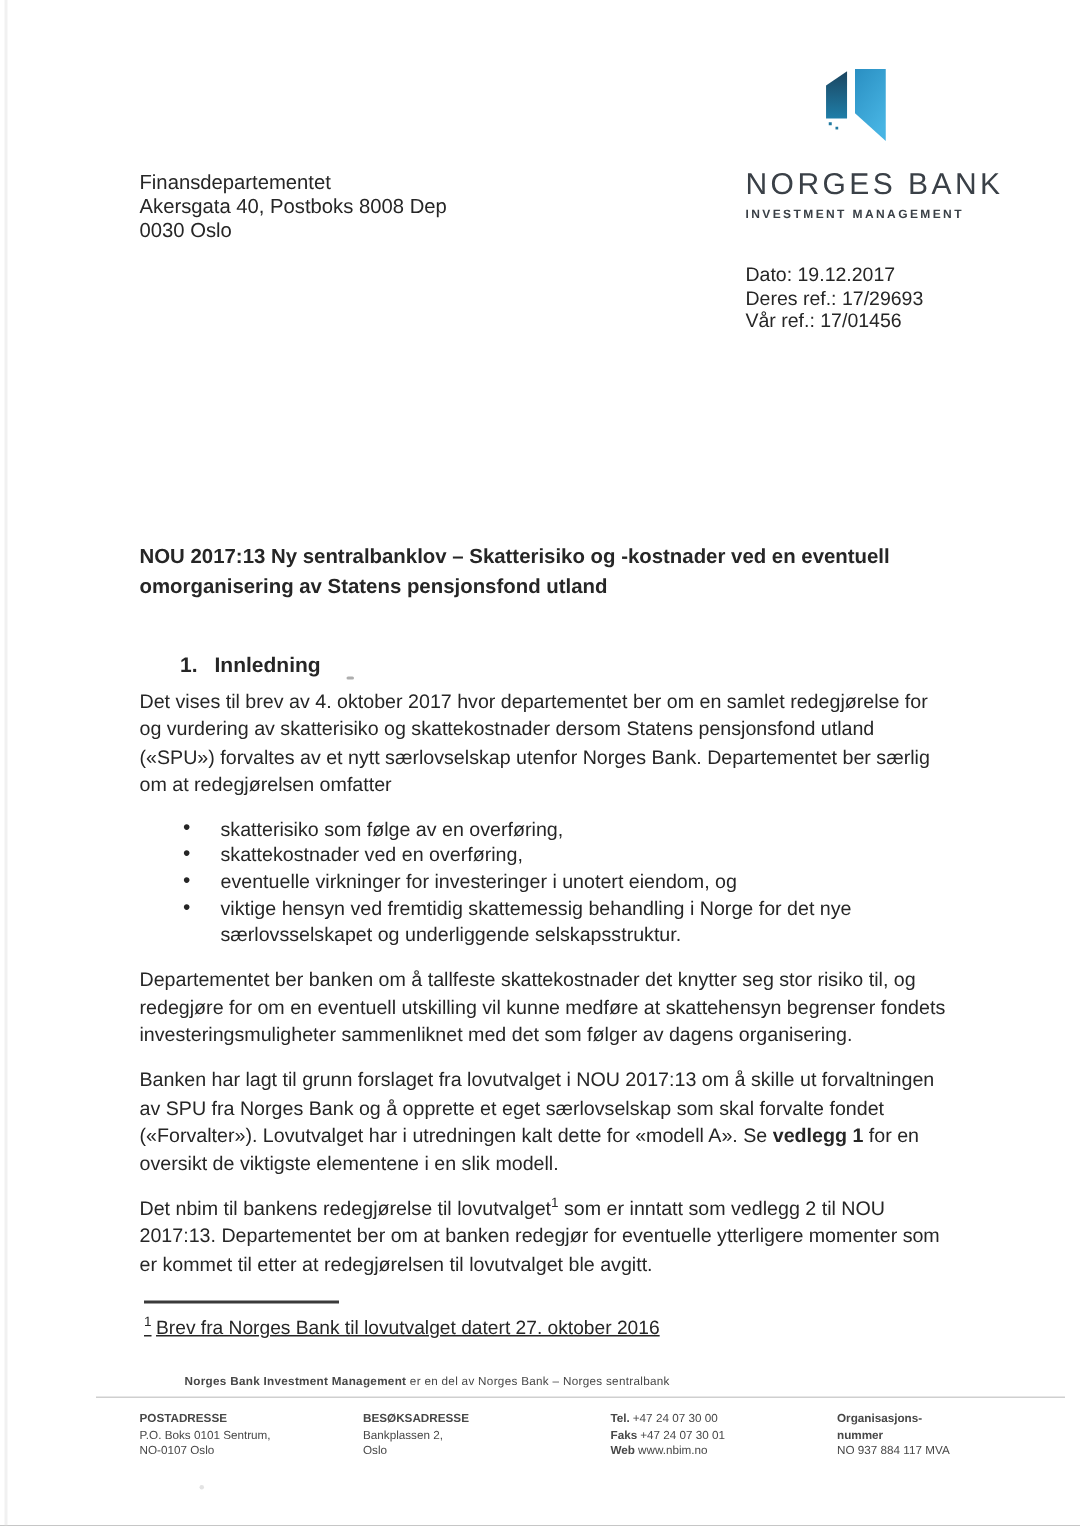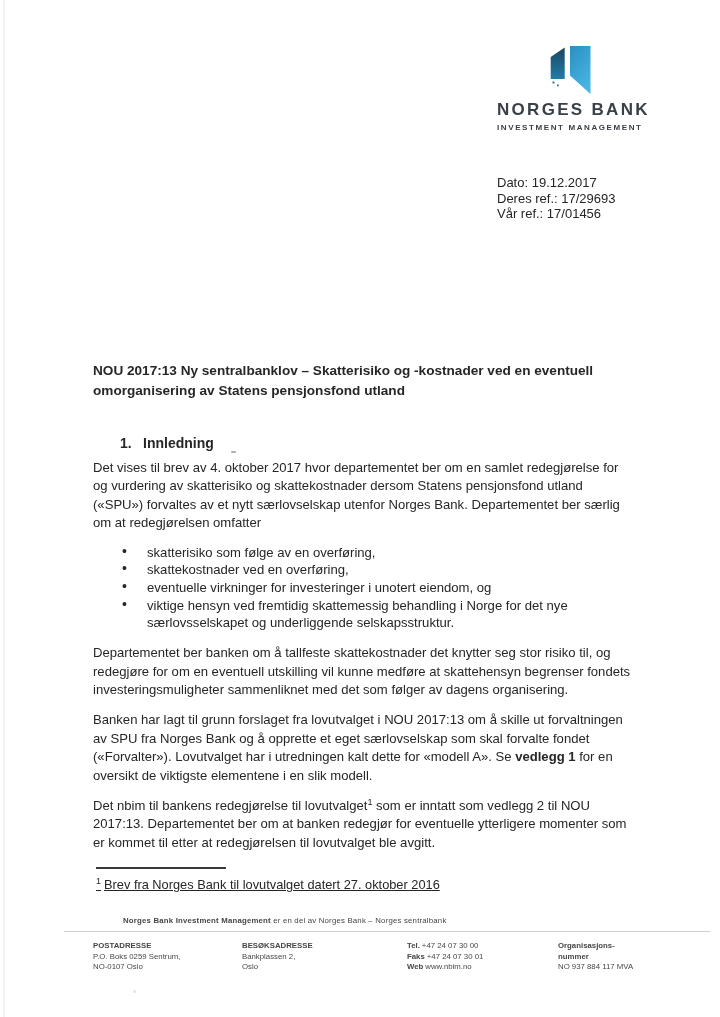--- a/index.html
+++ b/index.html
@@ -11,21 +11,21 @@
   }
   
   .scan-edge{position:absolute;left:3px;top:0;width:2px;height:100%;background:#f1f1f1;}
   .speck-1{position:absolute;left:231px;top:451px;width:5px;height:2px;background:#aeaeae;border-radius:1px;}
   .speck-2{position:absolute;left:133px;top:990px;width:3px;height:3px;background:#e3e3e3;border-radius:50%;}
 
   
   .recipient{position:absolute;left:93px;top:114px;font-size:13.5px;line-height:16px;}
   .logo{position:absolute;left:497px;top:46px;width:150px;}
   .logo-mark{display:block;margin-left:53px;}
-  .logo-name{font-size:17px;letter-spacing:2.3px;color:#3a4047;margin-top:5px;white-space:nowrap;font-weight:bold;}
+  .logo-name{font-size:20px;letter-spacing:2.3px;color:#3a4047;margin-top:17px;white-space:nowrap;}
   .logo-sub{font-size:8px;font-weight:bold;letter-spacing:1.6px;color:#3a4047;margin-top:3px;white-space:nowrap;}
   .refs{position:absolute;left:497px;top:175px;font-size:13px;line-height:15.5px;}
 
   
   .subject{position:absolute;left:93px;top:361px;font-size:13.6px;font-weight:bold;line-height:20px;white-space:pre-line;}
   .section{position:absolute;left:120px;top:435px;font-size:14px;font-weight:bold;}
   .section .num{display:inline-block;width:23px;}
 
   
   .content{position:absolute;left:93px;top:459px;font-size:13.1px;line-height:18.4px;}
@@ -53,20 +53,25 @@
 </style>
 </head>
 <body>
 
 <div class="page">
 
   <div class="scan-edge"></div>
   <div class="speck-1"></div>
   <div class="speck-2"></div>
 
+  <div class="recipient">
+    <div>Finansdepartementet</div>
+    <div>Akersgata 40, Postboks 8008 Dep</div>
+    <div>0030 Oslo</div>
+  </div>
 
   <div class="logo">
     <svg class="logo-mark" width="41" height="49" viewBox="0 0 41 49" xmlns="http://www.w3.org/2000/svg">
       <defs>
         <linearGradient id="gDark" x1="0" y1="0" x2="0" y2="1">
           <stop offset="0" stop-color="#1b4560"></stop>
           <stop offset="1" stop-color="#1f7ea8"></stop>
         </linearGradient>
         <linearGradient id="gLight" x1="0" y1="0" x2="0.55" y2="1">
           <stop offset="0" stop-color="#2a8fc2"></stop>
@@ -130,21 +135,21 @@
 
   <div class="affiliation">
     <b>Norges Bank Investment Management</b><span> er en del av Norges Bank – Norges sentralbank</span>
   </div>
 
   <div class="fdivider"></div>
 
   <div class="fcols">
     <div class="fcol fcol-1">
       <div class="lbl">POSTADRESSE</div>
-      <div>P.O. Boks 0259 Sentrum,</div>
+      <div>P.O. Boks 0101 Sentrum,</div>
       <div>NO-0107 Oslo</div>
     </div>
     <div class="fcol fcol-2">
       <div class="lbl">BESØKSADRESSE</div>
       <div>Bankplassen 2,</div>
       <div>Oslo</div>
     </div>
     <div class="fcol fcol-3">
       <div><b>Tel.</b><span>+47 24 07 30 00</span></div>
       <div><b>Faks</b><span>+47 24 07 30 01</span></div>

